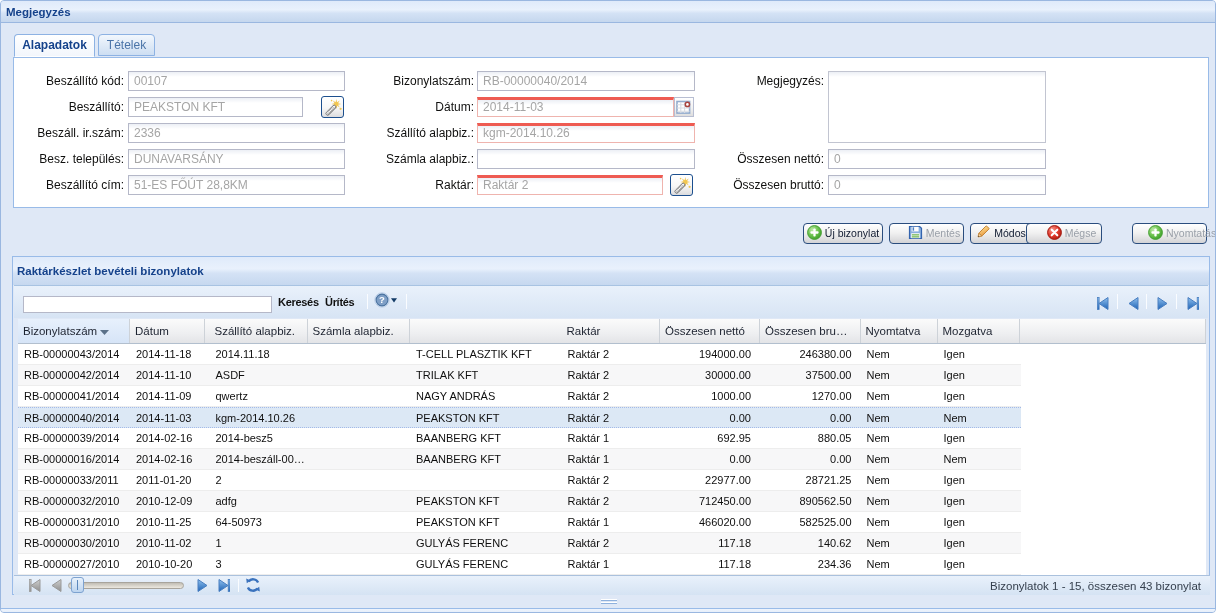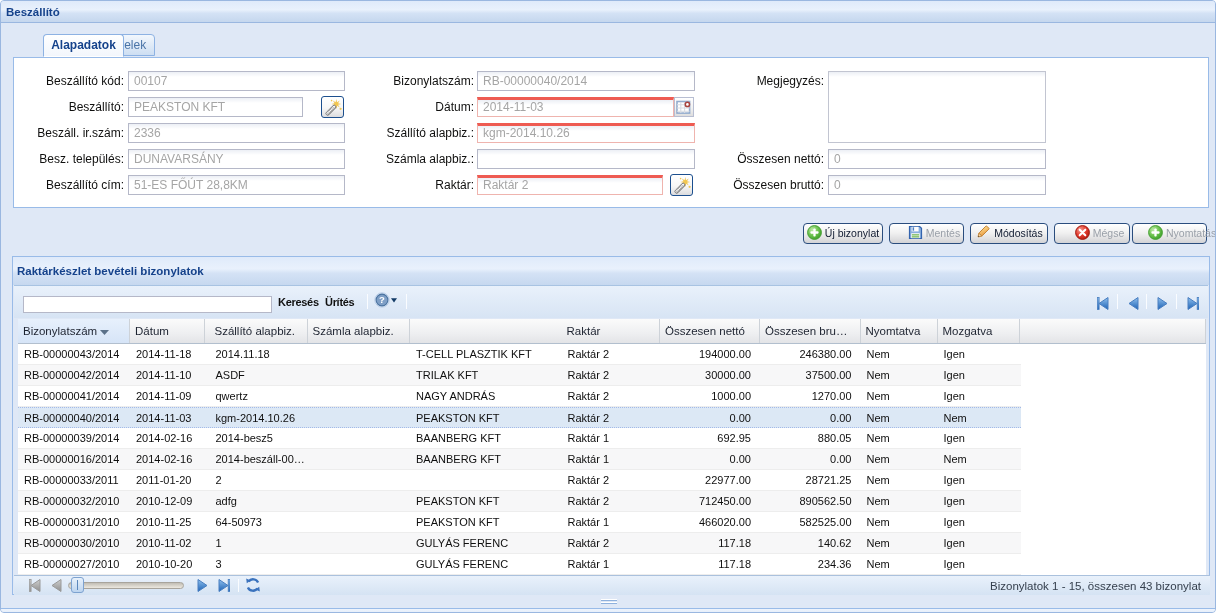--- a/index.html
+++ b/index.html
@@ -6,21 +6,21 @@
 html,body { width:1216px; height:613px; background:#fff; font-family:"Liberation Sans",sans-serif; }
 #win { position:absolute; left:0; top:0; width:1216px; height:613px;
   border:1px solid #9ab7e0; border-radius:4px; background:#dfe8f6; overflow:hidden; }
 #hd { position:absolute; left:0; top:0; width:1214px; height:22px;
   background:linear-gradient(180deg,#dfeafa 0%,#e9f1fc 42%,#d4e2f5 58%,#c5d7ee 100%);
   border-bottom:1px solid #9ab7e0; }
 #hd span { position:absolute; left:5px; top:5px; font-size:11.5px; font-weight:bold; color:#15428b; }
 .tab { position:absolute; top:33px; height:23px; border:1px solid #8db2e3;
   border-radius:4px 4px 0 0; font-size:12px; text-align:center; }
 #tab1 { left:13px; width:81px; background:linear-gradient(#ffffff,#f2f6fc); border-bottom:1px solid #fff;
-  color:#15428b; font-weight:bold; line-height:21px; z-index:3;margin-left:29px; }
+  color:#15428b; font-weight:bold; line-height:21px; z-index:3; }
 #tab2 { left:97px; width:57px; height:22px; background:linear-gradient(#f2f7fd,#cddef2);
   color:#4a74a8; line-height:20px; z-index:1;text-align:center;}
 #fp { position:absolute; left:12px; top:56px; width:1196px; height:151px;
   background:#fff; border:1px solid #99bbe8; z-index:2; }
 .lbl { position:absolute; font-size:12px; color:#10100f; text-align:right; white-space:nowrap; }
 .fld { position:absolute; height:20px; border:1px solid #b5b8c8; background:linear-gradient(#eceff5 0px,#ffffff 5px);
   font-size:12px; color:#a5a5a5; line-height:18px; padding-left:5px; white-space:nowrap; overflow:hidden; }
 .inv { border:1px solid #efb4ae; border-top:3px solid #ee5b52; line-height:15px; }
 .wandbtn { position:absolute; width:23px; height:22px; border:1px solid #1c4f8e; border-radius:3px;
   background:linear-gradient(#ffffff 0%,#f6f6f6 55%,#dcdcde 100%); text-align:center; }
@@ -62,21 +62,21 @@
 #status { position:absolute; right:9px; top:4px; font-size:11.5px; color:#36404e; }
 #bstrip { position:absolute; left:0px; top:607px; width:1214px; height:6px;
   border-top:1px solid #99bbe8; background:linear-gradient(#eef4fd,#e2ecf9); }
 #sphandle { position:absolute; left:600px; top:598px; width:16px; height:6px; }
 #sphandle div { height:2px; background:#8fb1dd; margin-bottom:1px; border-top:1px solid #fff; }
 </style>
 </head>
 <body>
 <div id="win">
 <div id="hd">
-      <span>Beszállító</span>
+      <span>Megjegyzés</span>
     </div>
 <div id="tab2" class="tab">Tételek</div>
 <div id="tab1" class="tab">Alapadatok</div>
 <div id="fp">
 
 <div class="lbl" style="left:-90px;top:16px;width:200px">Beszállító kód:</div>
 <div class="fld" style="left:114px;top:13px;width:217px;height:20px">00107</div>
 <div class="lbl" style="left:-90px;top:42px;width:200px">Beszállító:</div>
 <div class="fld" style="left:114px;top:39px;width:175px;height:20px">PEAKSTON KFT</div>
 <div class="wandbtn" style="left:307px;top:38px"><svg width="18" height="18" viewBox="0 0 18 18">
@@ -166,21 +166,21 @@
               <stop offset="60%" stop-color="#f2b661"></stop>
               <stop offset="100%" stop-color="#e89a42"></stop>
             </linearGradient>
           </defs>
           <g transform="rotate(45 8 8)">
             <rect x="5.9" y="1.2" width="4.2" height="10.6" rx="0.6" fill="url(#pg)" stroke="#c07e2e" stroke-width="0.9"></rect>
             <path d="M5.9 11.8 l4.2 0 l-2.1 3.2 z" fill="#f6d7a8" stroke="#c07e2e" stroke-width="0.8"></path>
             <path d="M7.2 13.8 l1.6 0 l-0.8 1.2 z" fill="#5b4a33"></path>
           </g>
         </svg>Módosítás</span></div>
-<div class="btn" style="left:1053px;width:76px"><span class="off"><svg width="15" height="15" viewBox="0 0 15 15">
+<div class="btn" style="left:1025px;width:76px"><span class="off"><svg width="15" height="15" viewBox="0 0 15 15">
           <defs>
             <radialGradient id="rg" cx="35%" cy="30%" r="75%">
               <stop offset="0" stop-color="#f59b90"></stop>
               <stop offset="55%" stop-color="#e23c2e"></stop>
               <stop offset="100%" stop-color="#b51b10"></stop>
             </radialGradient>
           </defs>
           <circle cx="7.5" cy="7.5" r="6.9" fill="url(#rg)" stroke="#a01910" stroke-width="1"></circle>
           <path d="M4.7 4.7 L10.3 10.3 M10.3 4.7 L4.7 10.3" stroke="#fff" stroke-width="2.1" stroke-linecap="round"></path>
         </svg>Mégse</span></div>

